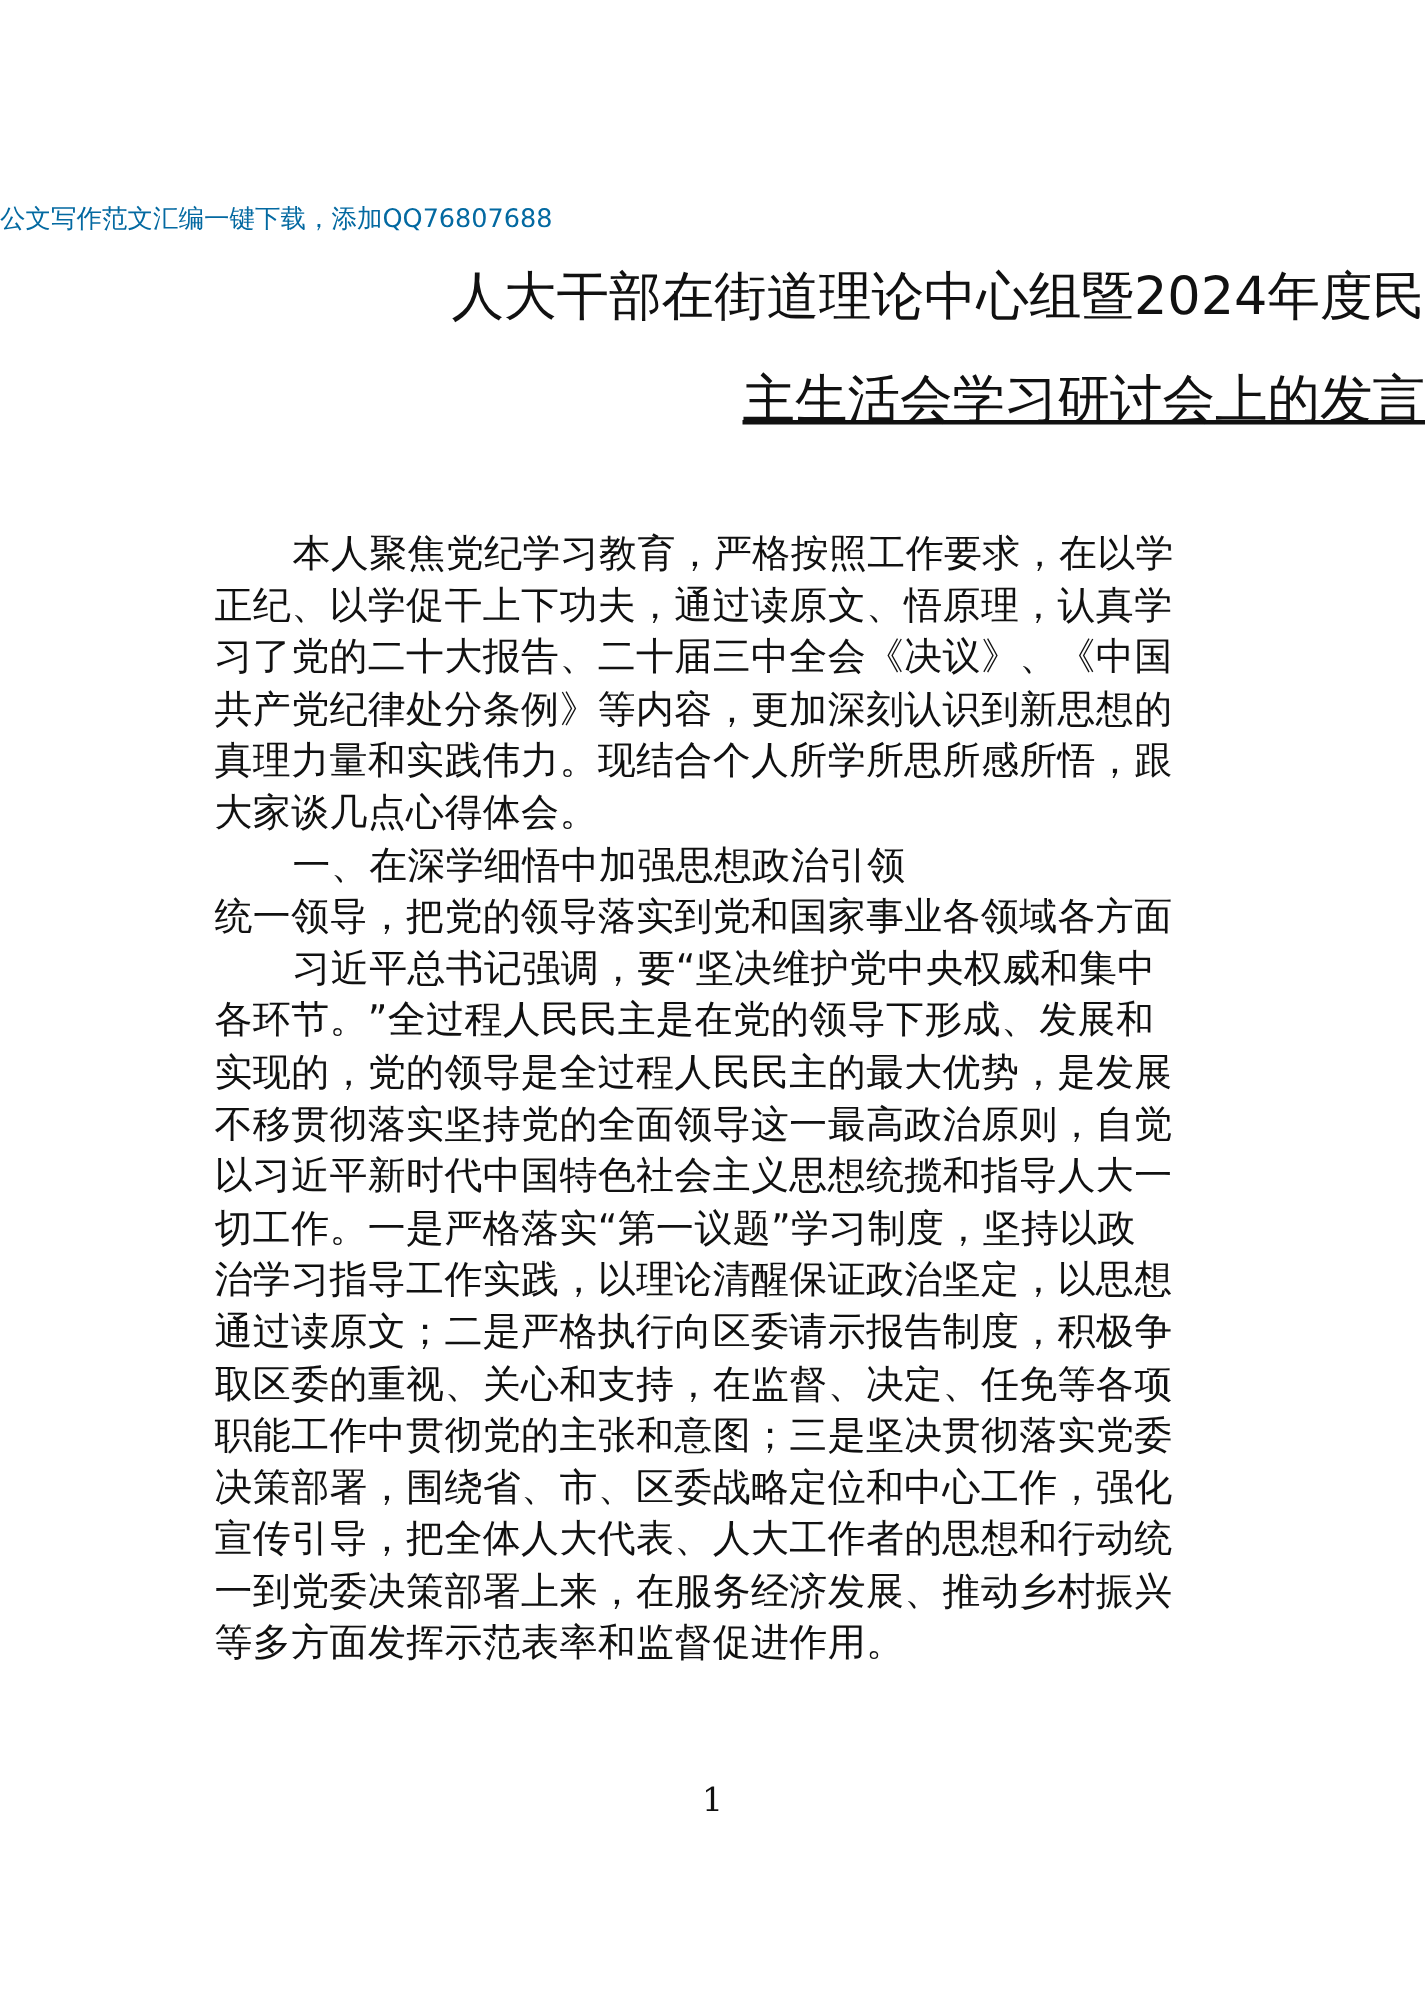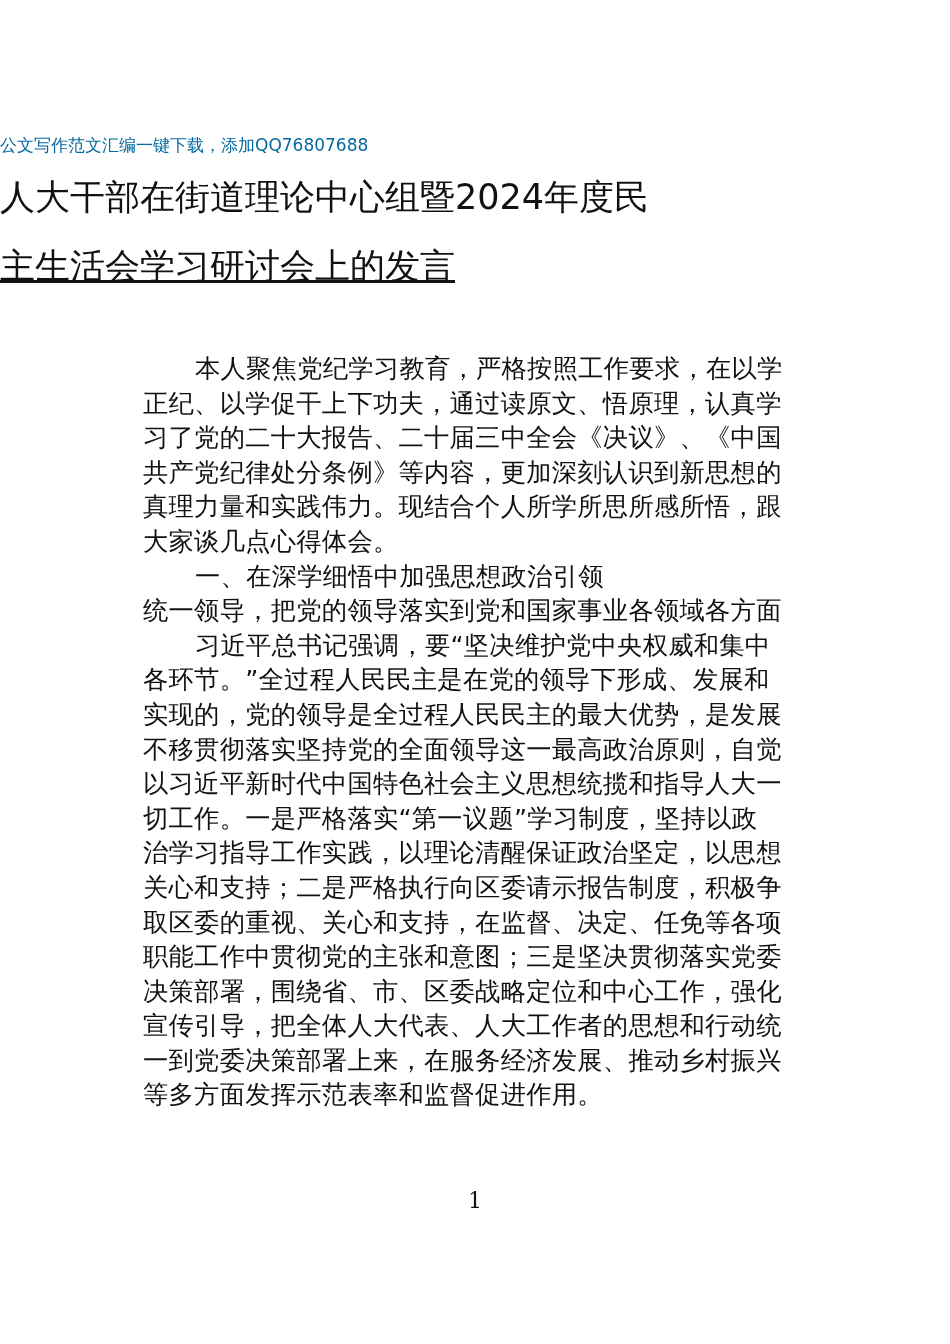--- a/index.html
+++ b/index.html
@@ -1,19 +1,19 @@
 <!DOCTYPE html>
 <html><head>
   <meta charset="utf-8">
   <style>
     html, body { margin: 0; padding: 0; background: #ffffff; }
     body { width: 950px; height: 1344px; position: relative; overflow: hidden; font-family: "DejaVu Sans", "Liberation Sans", sans-serif; color: #111111; }
     .page { position: absolute; left: 0; top: 0; width: 950px; height: 1344px; background: #ffffff; }
     .header-note { position: absolute; left: 0; top: 86px; width: 950px; text-align: left; font-size: 17px; color: #0369a1; letter-spacing: 0px; margin-top: 48px; }
-    .title { position: absolute; left: 0; width: 950px; text-align: left; font-size: 35px; color: #111; letter-spacing: 0px; white-space: nowrap; }
+    .title { position: absolute; left: 0; width: 950px; text-align: right; font-size: 35px; color: #111; letter-spacing: 0px; white-space: nowrap; }
     .title.l1 { top: 174px; }
     .title.l2 { top: 243px; text-decoration: underline; }
     .body-text { position: absolute; left: 143px; top: 352px; width: 670px; }
     .line { height: 34.6px; line-height: 34.6px; font-size: 25.3px; white-space: nowrap; letter-spacing: 0.25px; }
     .indent { padding-left: 52px; }
     .page-number { position: absolute; left: 0; top: 1188px; width: 950px; text-align: center; font-family: "DejaVu Serif", "Liberation Serif", serif; font-size: 22px; color: #111; }
   </style>
 </head>
 <body>
 
@@ -32,21 +32,21 @@
     <div class="line">大家谈几点心得体会。</div>
     <div class="line indent">一、在深学细悟中加强思想政治引领</div>
     <div class="line">统一领导，把党的领导落实到党和国家事业各领域各方面</div>
     <div class="line indent">习近平总书记强调，要“坚决维护党中央权威和集中</div>
     <div class="line">各环节。”全过程人民民主是在党的领导下形成、发展和</div>
     <div class="line">实现的，党的领导是全过程人民民主的最大优势，是发展</div>
     <div class="line">不移贯彻落实坚持党的全面领导这一最高政治原则，自觉</div>
     <div class="line">以习近平新时代中国特色社会主义思想统揽和指导人大一</div>
     <div class="line">切工作。一是严格落实“第一议题”学习制度，坚持以政</div>
     <div class="line">治学习指导工作实践，以理论清醒保证政治坚定，以思想</div>
-    <div class="line">关心和支持；二是严格执行向区委请示报告制度，积极争</div>
+    <div class="line">通过读原文；二是严格执行向区委请示报告制度，积极争</div>
     <div class="line">取区委的重视、关心和支持，在监督、决定、任免等各项</div>
     <div class="line">职能工作中贯彻党的主张和意图；三是坚决贯彻落实党委</div>
     <div class="line">决策部署，围绕省、市、区委战略定位和中心工作，强化</div>
     <div class="line">宣传引导，把全体人大代表、人大工作者的思想和行动统</div>
     <div class="line">一到党委决策部署上来，在服务经济发展、推动乡村振兴</div>
     <div class="line">等多方面发挥示范表率和监督促进作用。</div>
   </div>
 
   <div class="page-number">1</div>
 </div>

